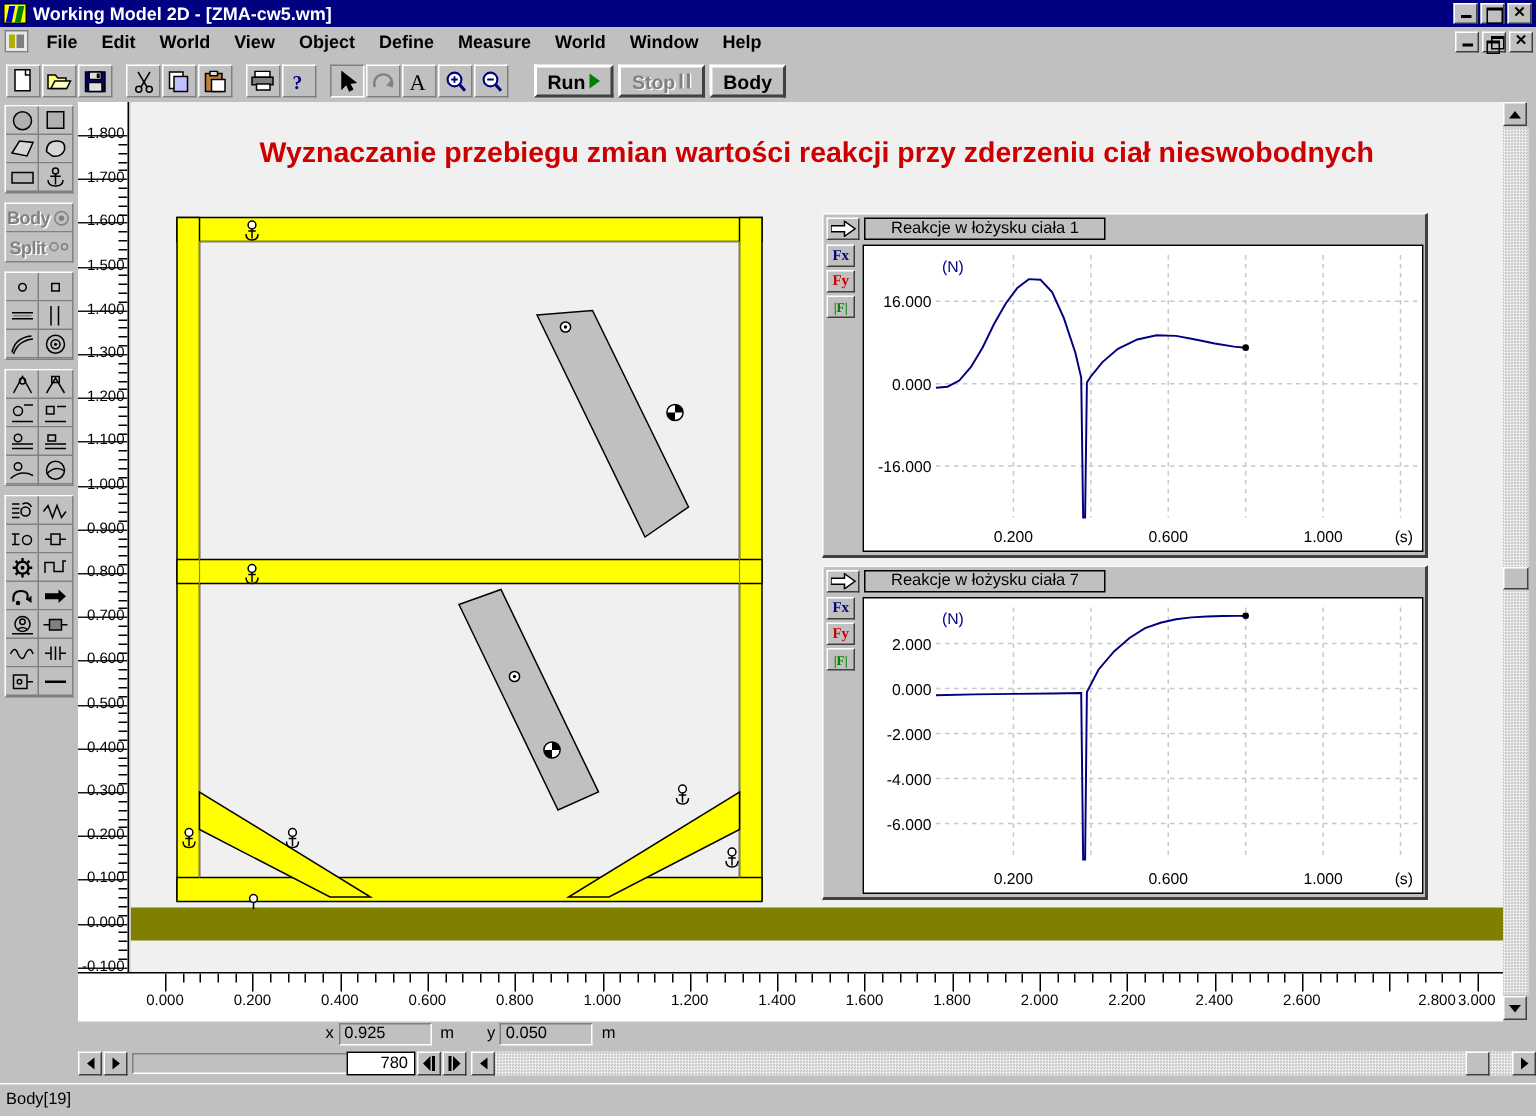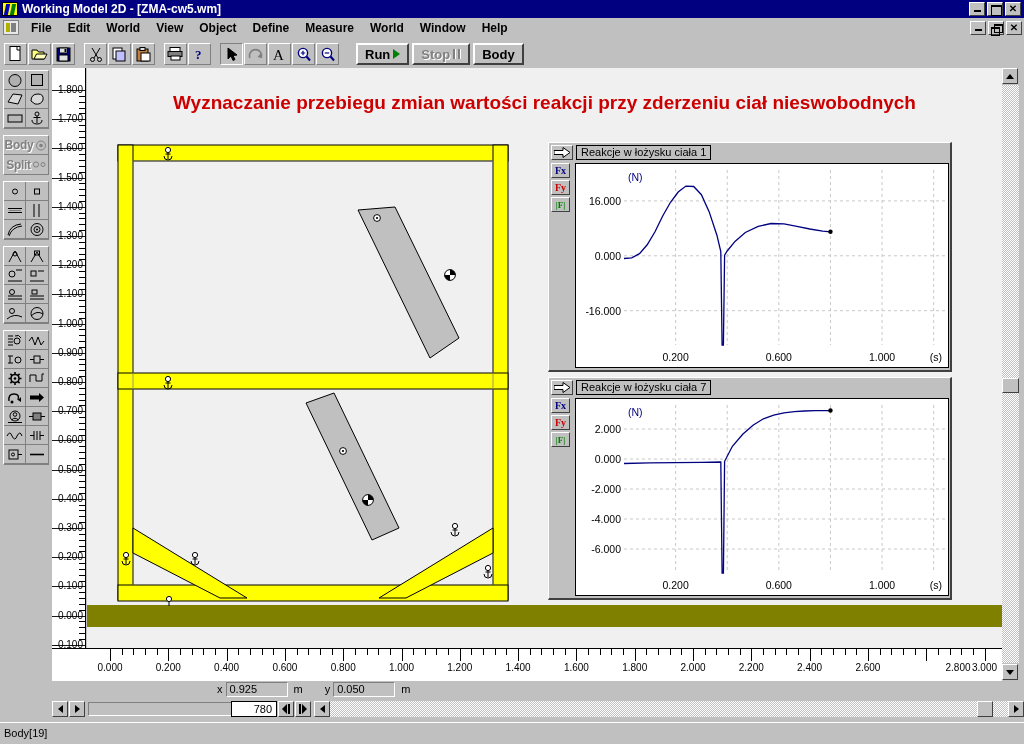--- a/index.html
+++ b/index.html
@@ -180,21 +180,21 @@
     position: absolute; left: 2px; top: 2px; height: 15px; display: flex; align-items: center;
   }
   .gw-arrow {
     width: 22px; height: 15px; background: #c0c0c0;
     border-top: 1px solid #ffffff; border-left: 1px solid #ffffff;
     border-right: 1px solid #404040; border-bottom: 1px solid #404040;
     display:flex;align-items:center;justify-content:center;
   }
   .gw-name {
     margin-left: 3px; background: #c0c0c0; border: 1px solid #000;
-    font-size: 11px; padding: 0 4px; color: #000; line-height: 13px;
+    font-size: 11px; padding: 0 17px; color: #000; line-height: 13px;
     height: 15px;
   }
   .gw-btns { position:absolute; left:2px; top:20px; display:flex; flex-direction:column; gap:2px;}
   .gw-btn {
     width: 19px; height: 15px; background: #c0c0c0;
     border-top: 1px solid #ffffff; border-left: 1px solid #ffffff;
     border-right: 1px solid #404040; border-bottom: 1px solid #404040;
     display: flex; align-items: center; justify-content: center;
     font-size: 10px; font-weight: bold; font-family: "Liberation Serif", serif;
   }

